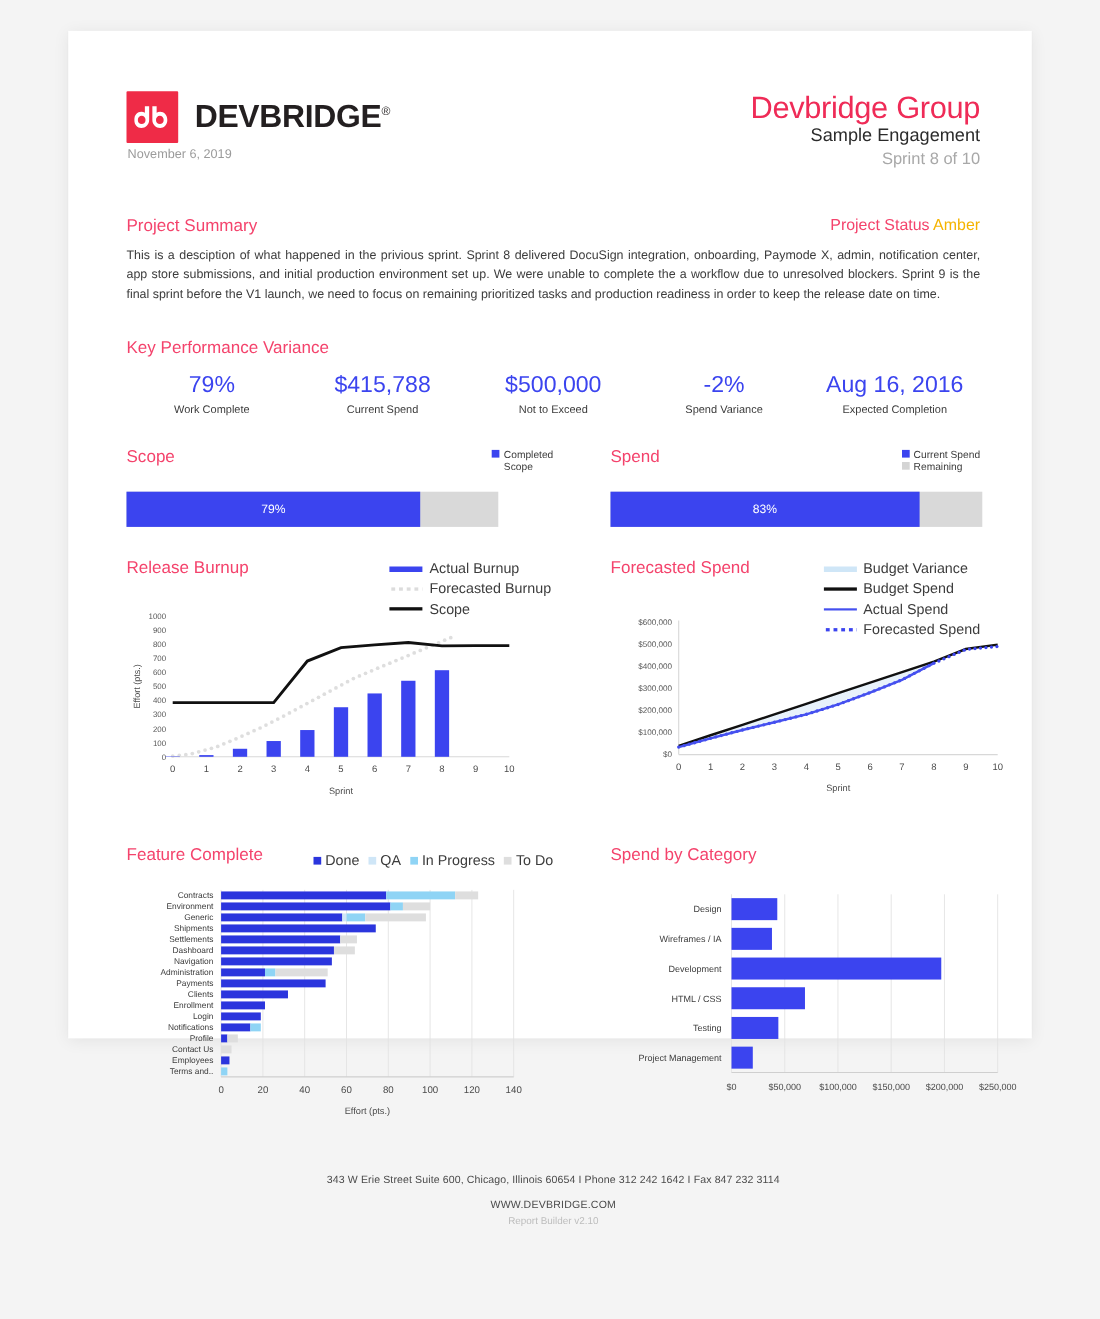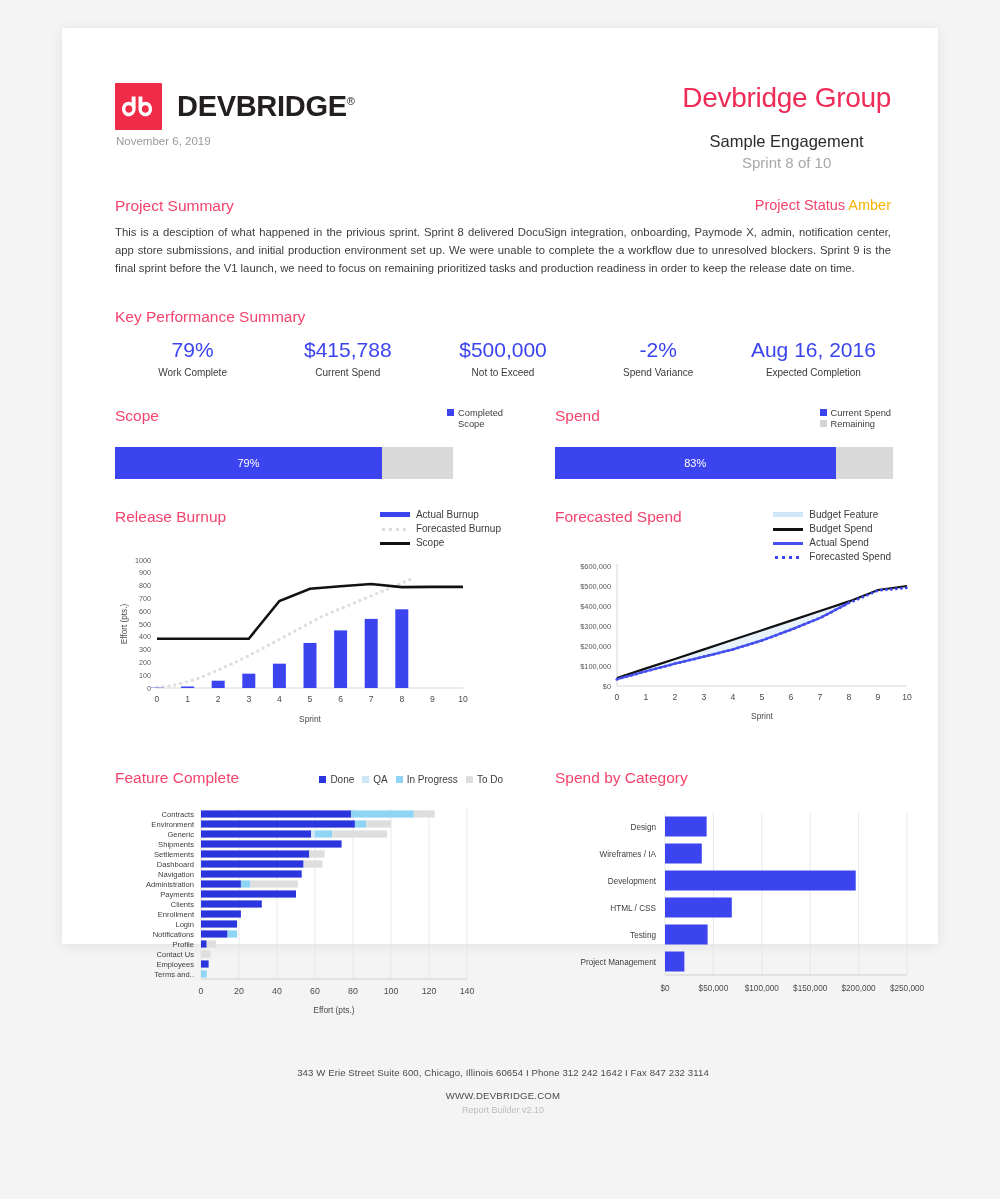--- a/index.html
+++ b/index.html
@@ -47,23 +47,23 @@
     font-weight: bold;
     letter-spacing: -0.3px;
     color: #231f20;
     position: relative;
   }
   .logo-word sup { font-size: 11px; vertical-align: super; font-weight: normal; }
   .doc-date {
     position: absolute; left: 1px; top: 52px;
     font-size: 11.5px; color: #9b9b9b;
   }
-  .header-right { position: absolute; right: 0; top: 0; text-align: center; }
+  .header-right { position: absolute; right: 0; top: 0; text-align: right; }
   .co-name { font-size: 28px; color: #ef2b57; line-height: 1.05; letter-spacing: -0.3px; }
-  .engagement { font-size: 16.5px; color: #2b2b2b; margin-top: 20px; }
+  .engagement { font-size: 16.5px; color: #2b2b2b; margin-top: 2px; }
   .sprint-of { font-size: 15px; color: #a8a8a8; margin-top: 3px; }
 
   
   .sec-row { position: relative; margin-top: 22px; }
   .sec-title { font-size: 15.5px; color: #f4436c; display: inline-block; }
   .status-wrap { position: absolute; right: 0; top: 0; font-size: 14.5px; }
   .status-label { color: #f4436c; }
   .status-value { color: #f5b400; }
 
   .summary-body {
@@ -102,21 +102,21 @@
   }
   .prog-fill {
     position: absolute; left: 0; top: 0; bottom: 0;
     background: #3b44ef;
     display: flex; align-items: center; justify-content: center;
     color: #fff; font-size: 11px;
   }
   .chart-head { position: relative; height: 44px; }
   .chart-title { font-size: 15.5px; color: #f4436c; }
   .chart-legend {
-    position: absolute; top: 0px; font-size: 10px; color: #3c3c3c; line-height: 1.42;
+    position: absolute; top: 0px; font-size: 13px; color: #3c3c3c; line-height: 1.42;
   }
   .chart-legend .lrow { display: flex; align-items: center; white-space: nowrap; }
   .lkey { width: 30px; margin-right: 6px; display: inline-block; position: relative; height: 9px; }
   .lkey .bar-solid { position: absolute; left: 0; right: 0; top: 2px; height: 5px; background: #3b44ef; }
   .lkey .line-black { position: absolute; left: 0; right: 0; top: 3px; height: 3px; background: #111; }
   .lkey .line-blue { position: absolute; left: 0; right: 0; top: 3.5px; height: 2.5px; background: #4550ef; }
   .lkey .band-pale { position: absolute; left: 0; right: 0; top: 2px; height: 5px; background: #cfe6f7; }
   .lkey .dots { position: absolute; left: 0; right: 0; top: 3px; height: 3px;
       background-image: radial-gradient(circle, #dcdcdc 50%, transparent 51%);
       background-size: 7px 3px; }
@@ -160,21 +160,21 @@
 
       <div class="sec-row">
         <span class="sec-title">Project Summary</span>
         <span class="status-wrap">
           <span class="status-label">Project Status</span>
           <span class="status-value">Amber</span>
         </span>
       </div>
       <div class="summary-body">This is a desciption of what happened in the privious sprint. Sprint 8 delivered DocuSign integration, onboarding,  Paymode X, admin, notification center, app store submissions, and initial production environment set up. We were unable to complete the a workflow due to unresolved blockers. Sprint 9 is the final sprint before the V1 launch, we need to focus on remaining prioritized tasks and production readiness in order to keep the release date on time.</div>
 
-      <div class="kpi-title">Key Performance Summary</div>
+      <div class="kpi-title">Key Performance Variance</div>
       <div class="kpi-row">
         <div class="kpi">
           <div class="kpi-value">79%</div>
           <div class="kpi-label">Work Complete</div>
         </div>
         <div class="kpi">
           <div class="kpi-value">$415,788</div>
           <div class="kpi-label">Current Spend</div>
         </div>
         <div class="kpi">
@@ -335,21 +335,21 @@
         </div>
 
         <div class="col right">
           <div class="chart-head">
             <span class="chart-title">Forecasted Spend</span>
             <div class="chart-legend" style="right:0px;">
               <div class="lrow">
                   <span class="lkey">
                     <i class="band-pale"></i>
                   </span>
-                  <span>Budget Feature</span>
+                  <span>Budget Variance</span>
                 </div>
               <div class="lrow">
                   <span class="lkey">
                     <i class="line-black"></i>
                   </span>
                   <span>Budget Spend</span>
                 </div>
               <div class="lrow">
                   <span class="lkey">
                     <i class="line-blue"></i>

